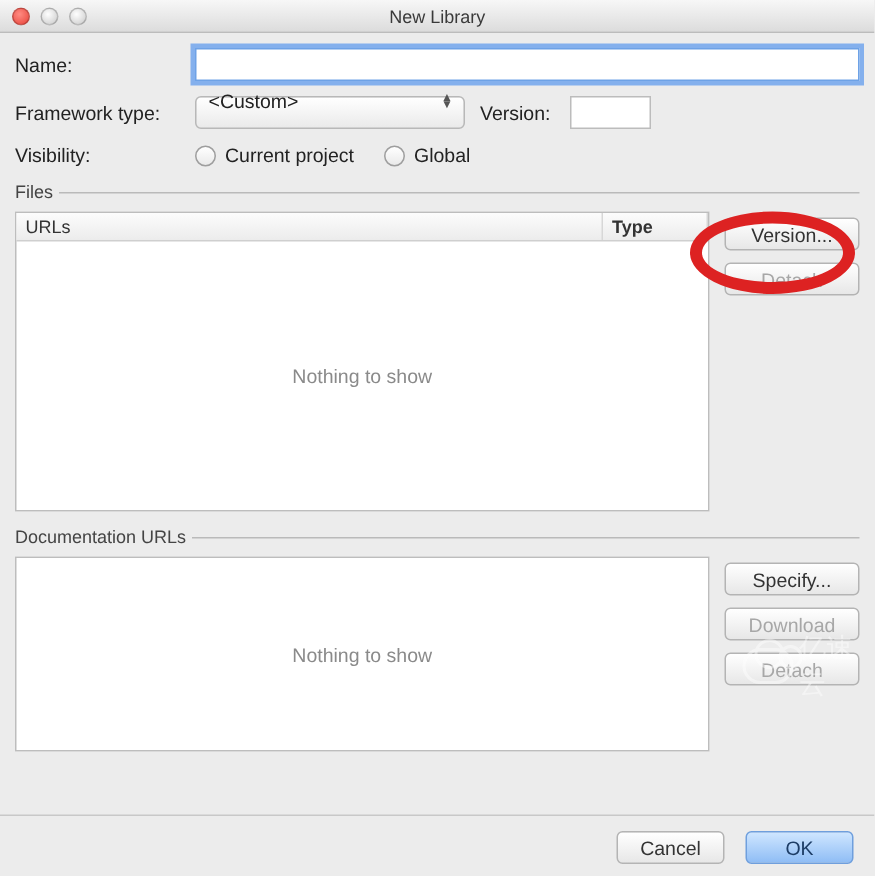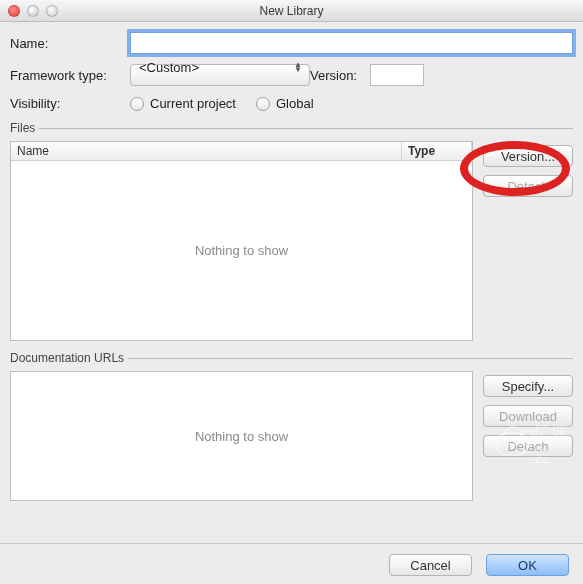--- a/index.html
+++ b/index.html
@@ -28,21 +28,21 @@
   .tl.red { background: radial-gradient(circle at 40% 35%, #ff8b82, #e8443a); }
   .tl.grey { background: radial-gradient(circle at 40% 35%, #fefefe, #c9c9c9); }
   .titlebar .title {
     position: absolute; left: 0; right: 0;
     text-align: center; font-size: 12px; color: #3a3a3a;
     pointer-events: none;
   }
   .content { padding: 10px 10px 0 10px; }
   .row { display: flex; align-items: center; margin-bottom: 10px; }
   .lbl { width: 120px; }
-  .lbl-s { width: 60px; }
+  .lbl-s { width: 60px; margin-left: 10px; }
   .textfield {
     flex: 1; height: 22px;
     border: 1px solid #b6b6b6; background: #fff;
     padding: 0 4px; font: inherit;
   }
   .textfield.focus { outline: none; box-shadow: 0 0 0 3px rgba(88,151,238,0.7); border-color: #6ea2e6; }
   .combo {
     width: 180px; height: 22px;
     background: linear-gradient(#ffffff, #eaeaea);
     border: 1px solid #b8b8b8; border-radius: 4px;
@@ -109,21 +109,21 @@
     pointer-events: none;
   }
 
   .footer {
     position: absolute; bottom: 0; left: 0; right: 0;
     padding: 10px 14px 8px 14px;
     display: flex; justify-content: flex-end; gap: 14px;
     border-top: 1px solid #c8c8c8;
     background: #ececec;
   }
-  .footer .btn { width: 83px; text-align: center; }
+  .footer .btn { width: 72px; text-align: center; }
 
   .watermark {
     position: absolute; right: 8px; bottom: 120px;
     width: 80px; height: 40px; opacity: 0.45; pointer-events: none;
     display: flex; align-items: center; justify-content: center; gap: 4px;
     color: #fff; font-size: 18px;
   }
   .watermark .cloud {
     width: 42px; height: 24px; border: 2px solid #fff; border-radius: 14px;
     position: relative;
@@ -177,21 +177,21 @@
       <span class="circ"></span>
       <span>Global</span>
     </label>
   </div>
 
   <fieldset class="group">
     <legend>Files</legend>
     <div class="files-area">
       <div class="listbox">
         <div class="listhead">
-          <div class="col col-name">Name</div>
+          <div class="col col-name">URLs</div>
           <div class="col col-type">Type</div>
         </div>
         <div class="empty">Nothing to show</div>
       </div>
       <div class="btncol">
         <button class="btn">Version...</button>
         <button class="btn disabled">Detach</button>
       </div>
     </div>
   </fieldset>

